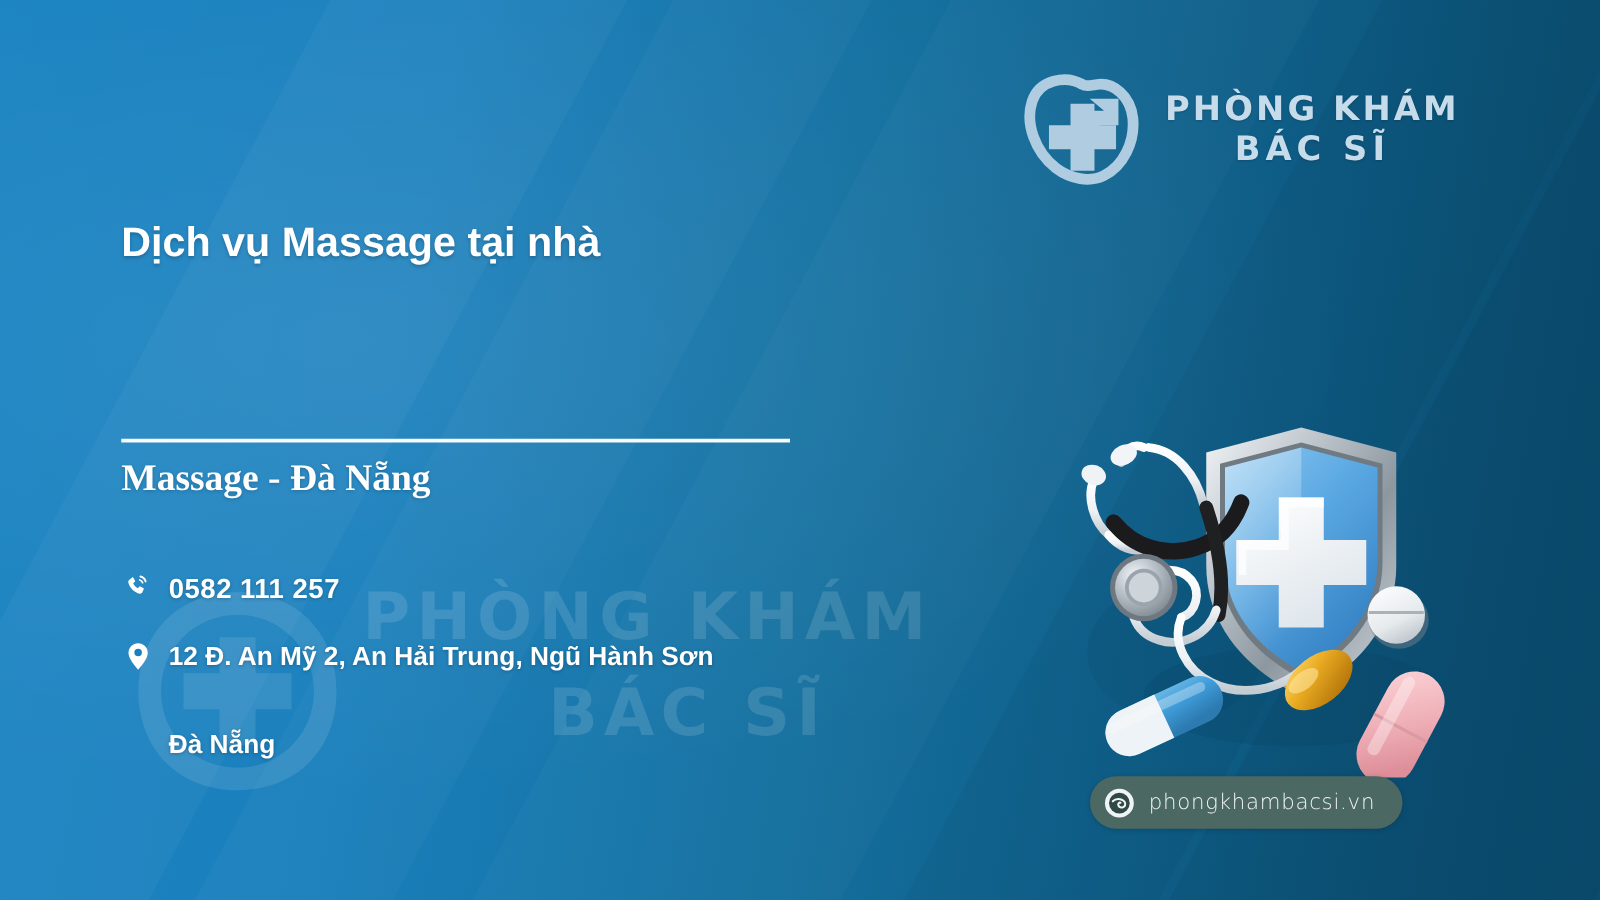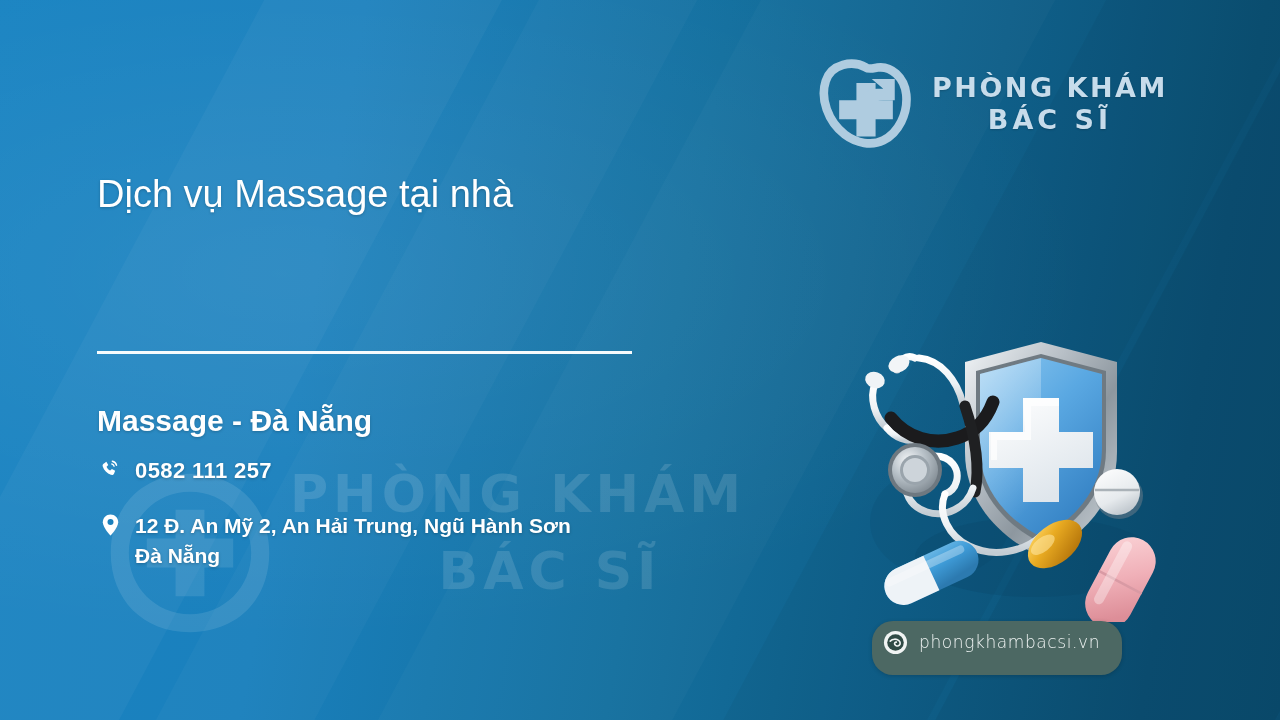--- a/index.html
+++ b/index.html
@@ -38,46 +38,47 @@
   #logo .logo-text{
     font-family:"DejaVu Sans",sans-serif;font-weight:bold;
     color:#c7dceb;line-height:1.18;letter-spacing:2.5px;font-size:27px;
     text-shadow:0 1px 2px rgba(0,0,0,.18);
   }
   #logo .logo-l2{text-align:center;letter-spacing:4px;}
 
   
   #title{
     position:absolute;left:97px;top:163px;width:700px;
-    color:#ffffff;font-size:38px;font-weight:normal;line-height:62px;
+    color:#ffffff;font-size:33px;font-weight:bold;line-height:62px;
     text-shadow:0 1px 3px rgba(0,0,0,.22);
   }
   #title .tline{display:block;white-space:nowrap;}
   #divider{position:absolute;left:97px;top:351px;width:535px;height:3px;background:#ffffff;opacity:.96;}
   #subtitle{
-    position:absolute;left:97px;top:404px;
+    position:absolute;left:97px;top:366px;
     color:#ffffff;font-size:30px;font-weight:bold;
     text-shadow:0 1px 3px rgba(0,0,0,.22);
+    font-family:Liberation Serif, serif;
   }
 
   .contact{position:absolute;display:flex;align-items:flex-start;gap:14px;color:#fff;}
   #phone-row{left:99px;top:456px;}
   #addr-row{left:99px;top:511px;}
   .contact .c-ico{flex:0 0 auto;width:22px;display:flex;justify-content:center;padding-top:3px;}
   .contact .c-txt{font-size:21px;font-weight:bold;line-height:30px;text-shadow:0 1px 3px rgba(0,0,0,.25);white-space:nowrap;}
   #phone-row .c-txt{font-size:22px;letter-spacing:.4px;}
-  #addr-row .c-txt .a2{display:block;}
+  #addr-row .c-txt .a2{display:block;margin-top:40px;}
 
   
   #illus{position:absolute;left:845px;top:322px;width:330px;height:300px;}
 
   
   #site-badge{
     position:absolute;left:872px;top:621px;height:42px;
-    display:flex;align-items:center;gap:11px;padding:0 22px 12px 11px;
+    display:flex;align-items:center;gap:11px;padding:0 22px 0 11px;
     border-radius:21px;background:#4c6863;
     box-shadow:0 1px 4px rgba(0,0,0,.18);
   }
   #site-badge .globe{width:25px;height:25px;flex:0 0 auto;}
   #site-badge .site-txt{
     color:#edf2f1;font-size:17px;letter-spacing:.6px;
     font-family:"DejaVu Sans",sans-serif;font-weight:300;white-space:nowrap;
   }
 </style>
 </head>

